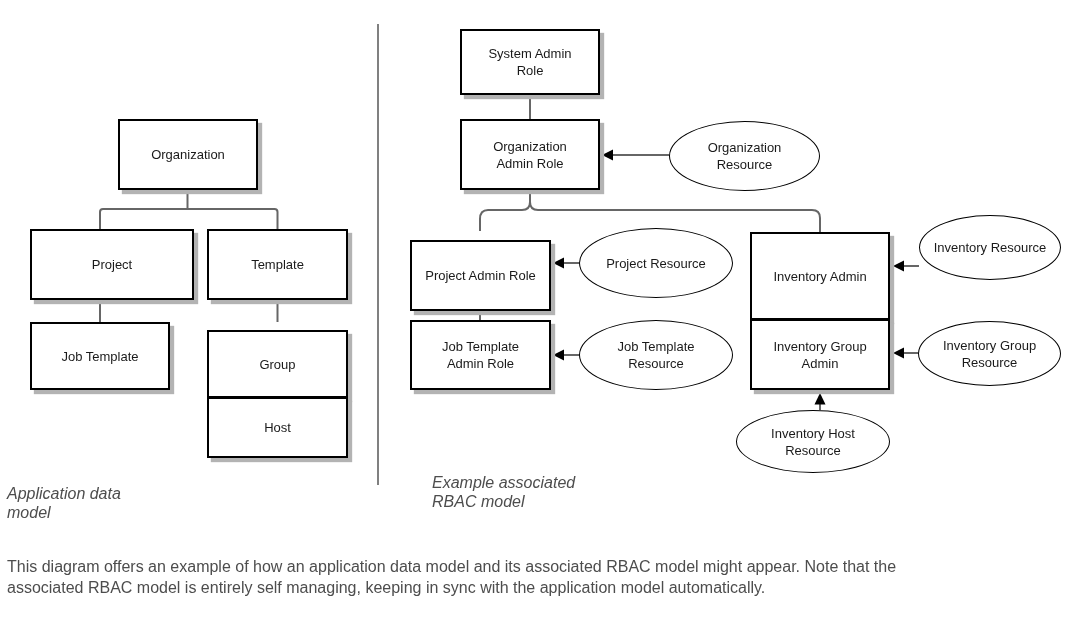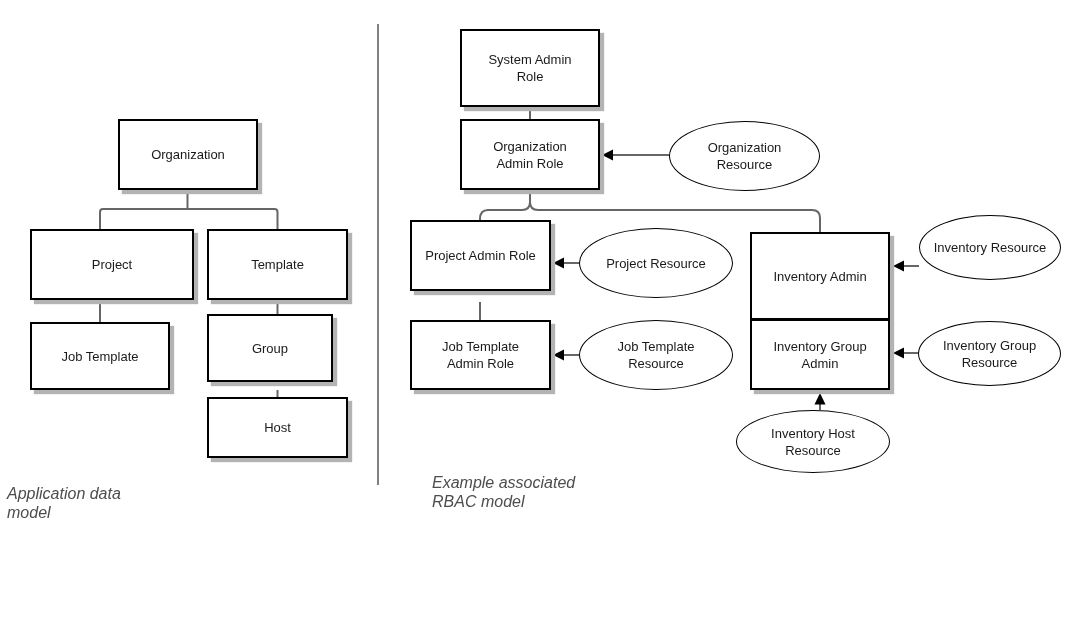--- a/index.html
+++ b/index.html
@@ -107,36 +107,36 @@
   </div>
   <div class="rect-node" style="left:30px;top:229px;width:164px;height:71px">
     <span class="node-label">Project</span>
   </div>
   <div class="rect-node" style="left:207px;top:229px;width:141px;height:71px">
     <span class="node-label">Template</span>
   </div>
   <div class="rect-node" style="left:30px;top:322px;width:140px;height:68px">
     <span class="node-label">Job Template</span>
   </div>
-  <div class="rect-node" style="left:207px;top:314px;width:126px;height:68px">
+  <div class="rect-node" style="left:207px;top:330px;width:141px;height:68px">
     <span class="node-label">Group</span>
   </div>
   <div class="rect-node" style="left:207px;top:397px;width:141px;height:61px">
     <span class="node-label">Host</span>
   </div>
 
-  <div class="rect-node" style="left:460px;top:29px;width:140px;height:78px">
+  <div class="rect-node" style="left:460px;top:29px;width:140px;height:66px">
     <span class="node-label">System Admin
 Role</span>
   </div>
   <div class="rect-node" style="left:460px;top:119px;width:140px;height:71px">
     <span class="node-label">Organization
 Admin Role</span>
   </div>
-  <div class="rect-node" style="left:410px;top:220px;width:141px;height:71px">
+  <div class="rect-node" style="left:410px;top:240px;width:141px;height:71px">
     <span class="node-label">Project Admin Role</span>
   </div>
   <div class="rect-node" style="left:750px;top:232px;width:140px;height:88px">
     <span class="node-label">Inventory Admin</span>
   </div>
   <div class="rect-node" style="left:410px;top:320px;width:141px;height:70px">
     <span class="node-label">Job Template
 Admin Role</span>
   </div>
   <div class="rect-node" style="left:750px;top:319px;width:140px;height:71px">
@@ -165,14 +165,16 @@
   <div class="ellipse-node" style="left:736px;top:410px;width:154px;height:63px">
     <span class="node-label">Inventory Host
 Resource</span>
   </div>
 
   <div class="caption" style="left:432px;top:473px;">Example associated
 RBAC model</div>
   <div class="caption" style="left:7px;top:484px;">Application data
 model</div>
 
+  <div class="footer-text">This diagram offers an example of how an application data model and its associated RBAC model might appear. Note that the
+associated RBAC model is entirely self managing, keeping in sync with the application model automatically.</div>
 
 </div>
 
 </body></html>

